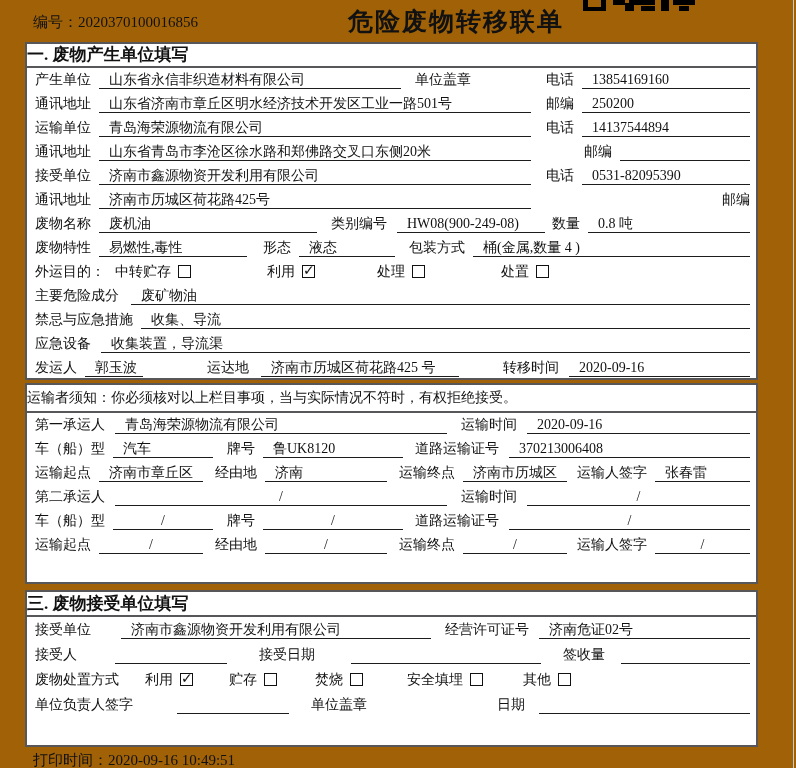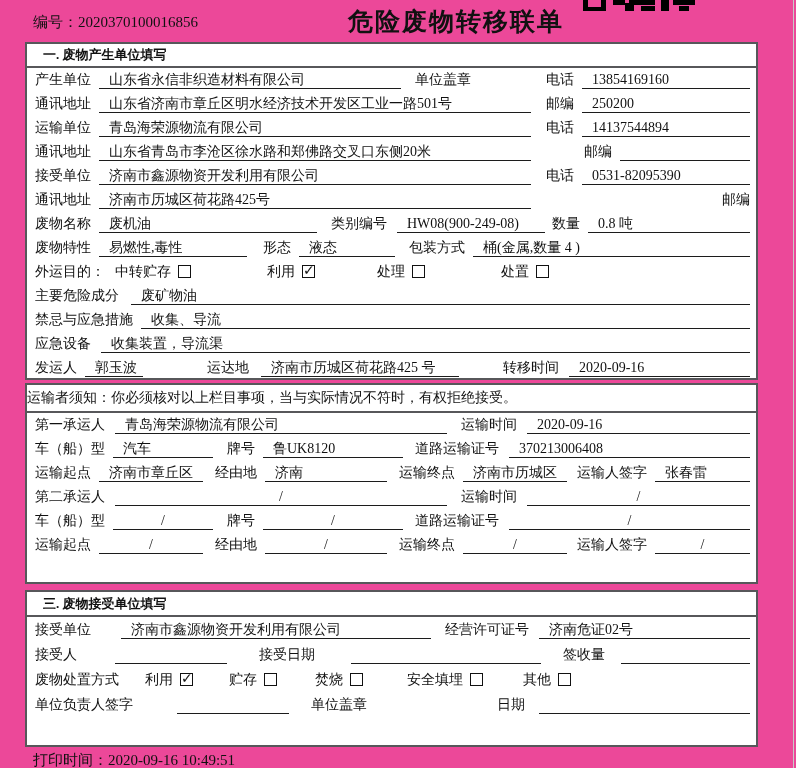--- a/index.html
+++ b/index.html
@@ -1,35 +1,35 @@
 <!DOCTYPE html>
 <html><head>
 <meta charset="utf-8">
 <style>
   * { margin:0; padding:0; box-sizing:border-box; }
   html,body { width:796px; height:768px; background:#ffffff; }
   body {
     font-family:"Liberation Serif","DejaVu Serif",serif;
     font-size:14px; color:#111; position:relative; overflow:hidden;
   }
-  .page { position:absolute; inset:0; background:#ec4899; }
+  .page { position:absolute; inset:0; background:#a16207; }
   .page-edge { position:absolute; right:2px; top:0; bottom:0; width:1px; background:#c9c9c9; }
 
   .serial { position:absolute; left:33px; top:13px; font-size:15px; white-space:nowrap; }
   .doc-title { position:absolute; left:106px; width:700px; top:5px; text-align:center;
     font-size:25px; font-weight:bold; letter-spacing:2px; }
   .qr { position:absolute; left:583px; top:0; }
 
   .box { position:absolute; left:25px; width:733px; border:2px solid #57575a; background:#fff; }
   .box1 { top:42px;  height:338px; }
   .box2 { top:383px; height:201px; }
   .box3 { top:590px; height:157px; }
 
-  .sec-head { height:25px; line-height:23px; padding-left:16px; font-weight:bold;
-    font-size:13px; border-bottom:2px solid #57575a; }
+  .sec-head { height:25px; line-height:23px; padding-left:0; font-weight:bold;
+    font-size:17px; border-bottom:2px solid #57575a; }
   .box1 .sec-head { height:24px; line-height:22px; }
   .notice { height:28px; line-height:26px; border-bottom:2px solid #57575a; white-space:nowrap; }
 
   .row { display:flex; align-items:flex-end; height:24px; padding:0 6px 3px 8px; }
   .box3 .row { height:25px; }
   .l { white-space:nowrap; height:19px; line-height:19px; flex:0 0 auto; }
   .f { border-bottom:1px solid #1c1c1c; padding:0 2px 0 10px; white-space:nowrap;
        height:19px; line-height:19px; flex:0 0 auto; overflow:visible; }
   .f.c { text-align:center; padding-left:2px; }
   .fx { flex:1 1 auto; }

